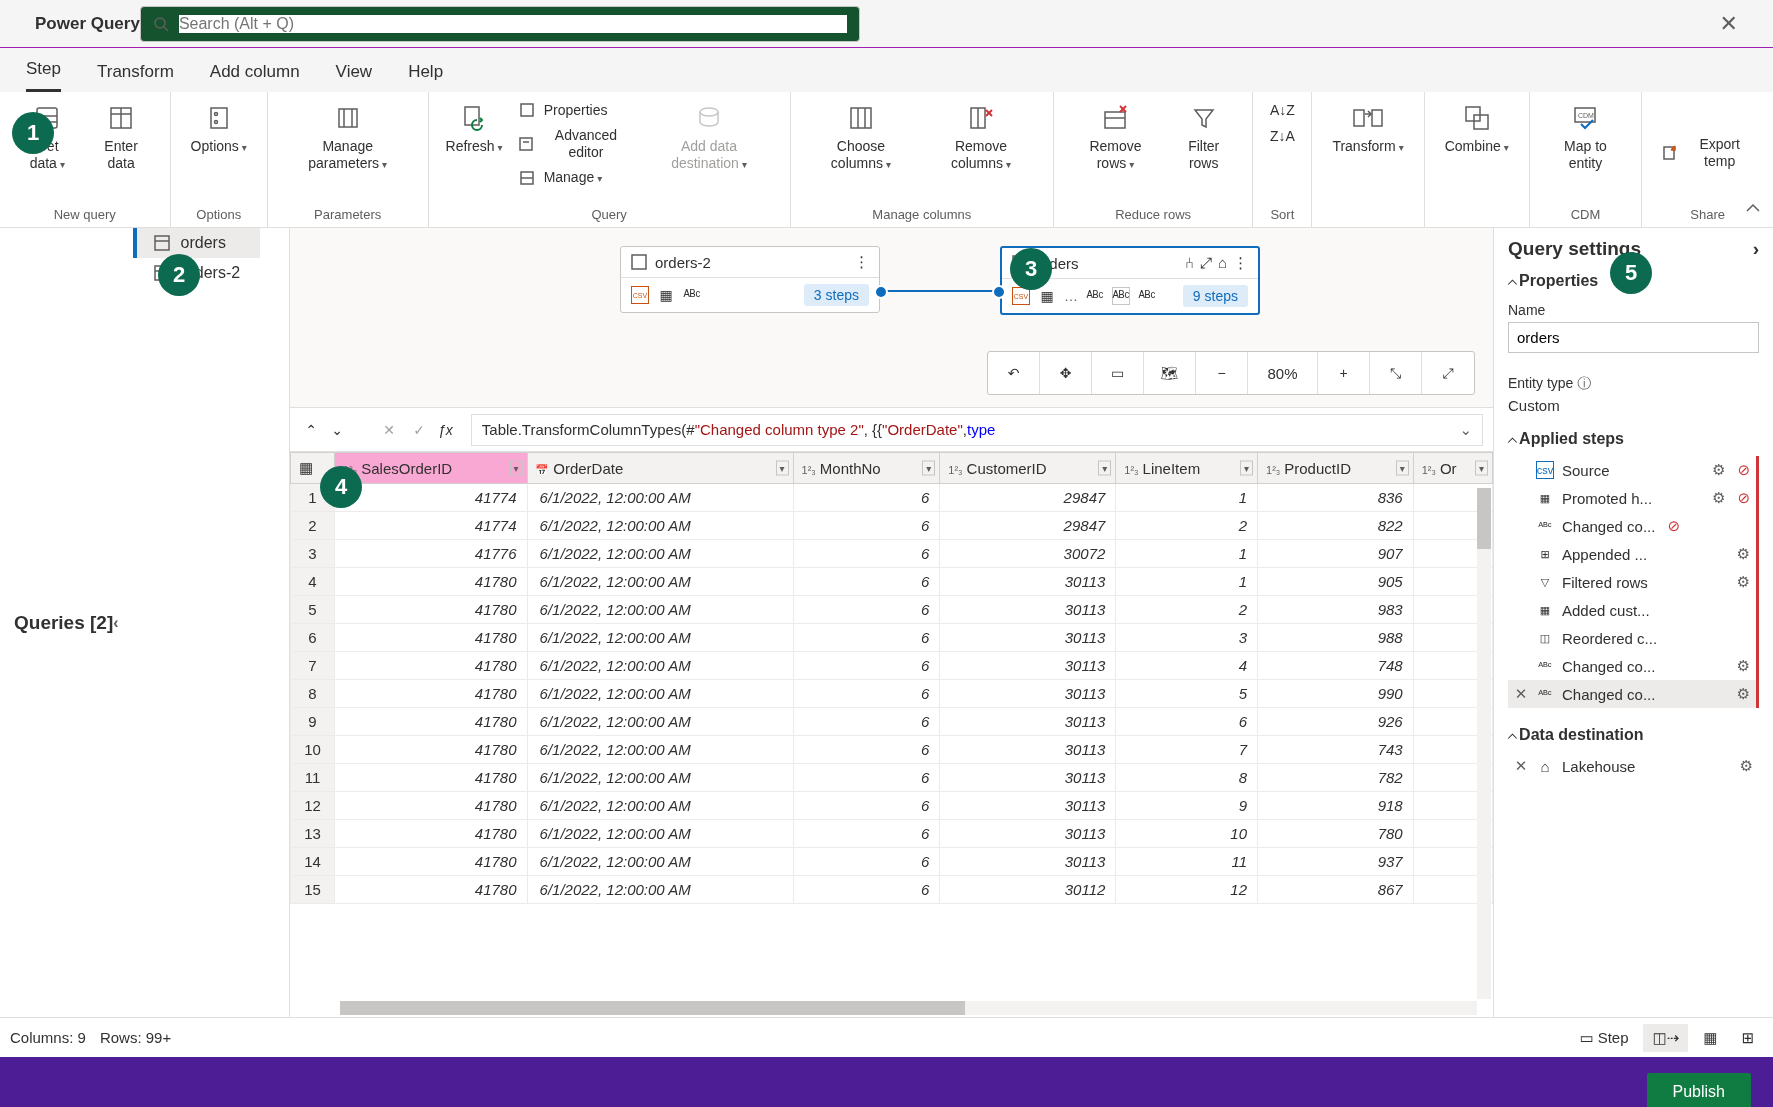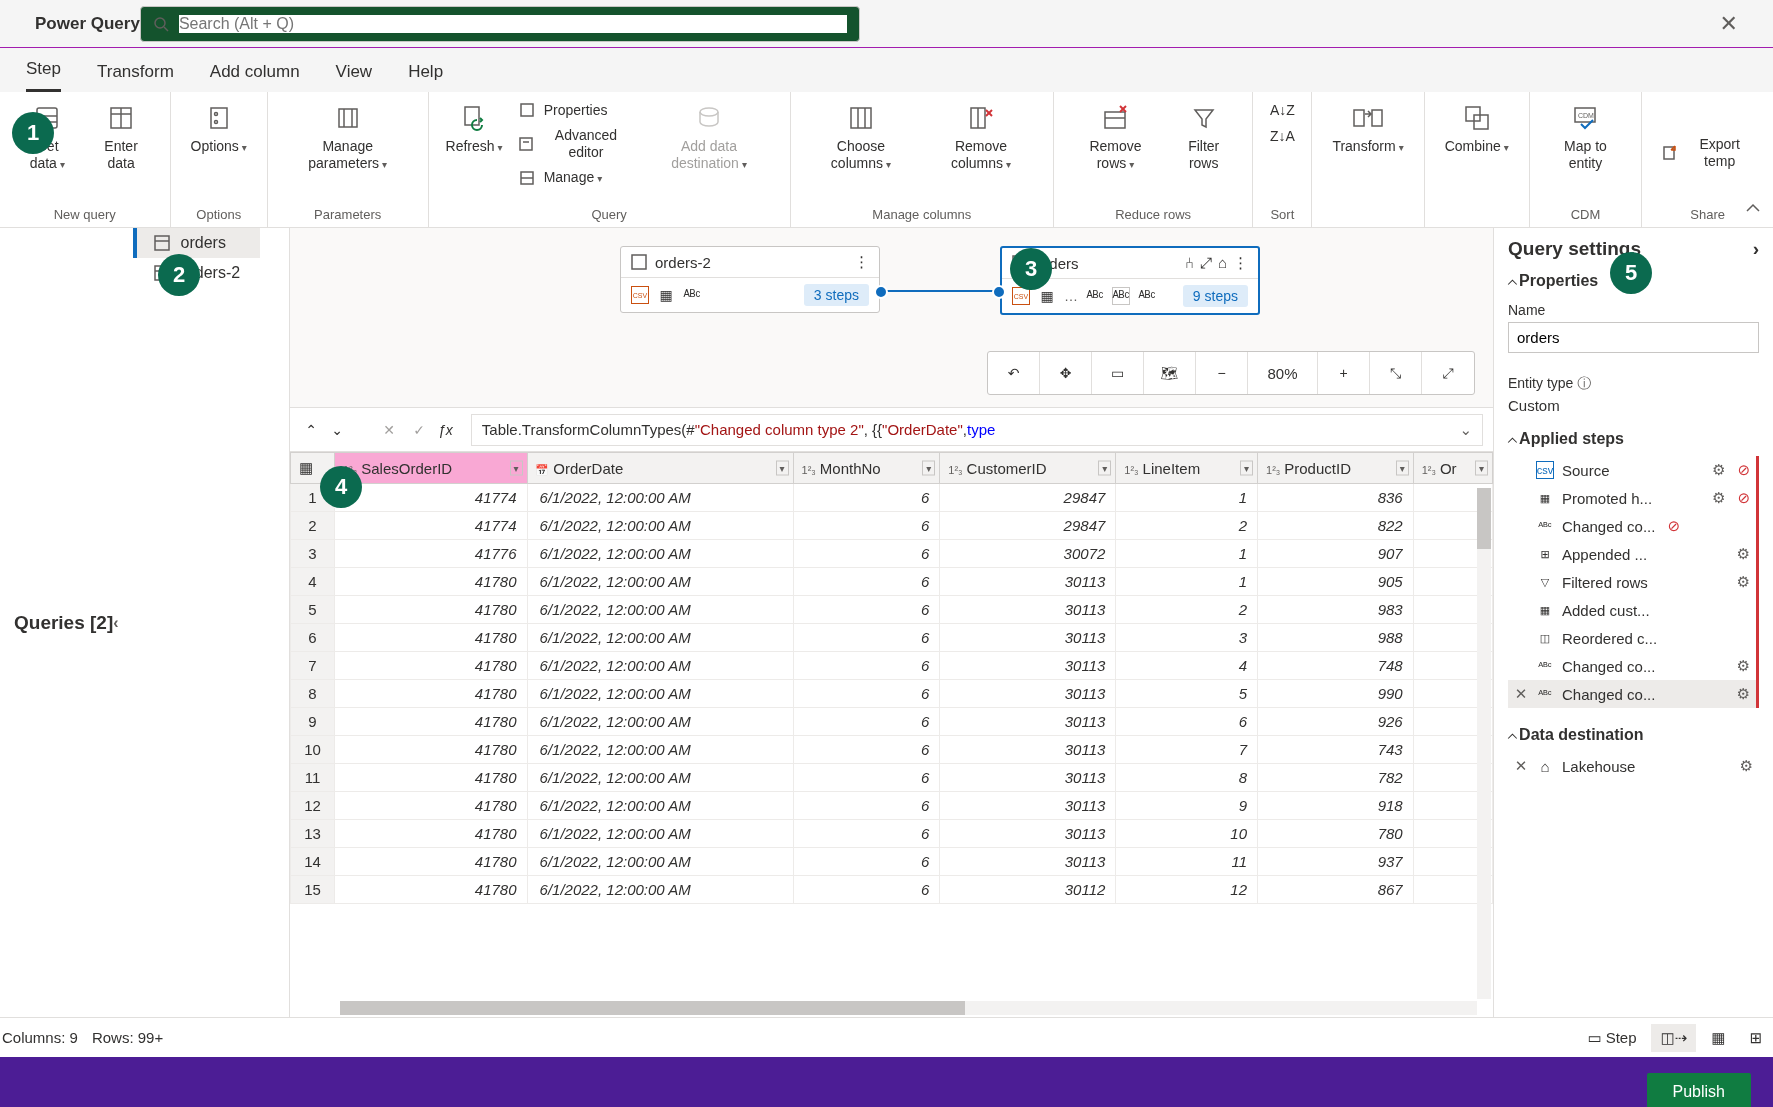--- a/index.html
+++ b/index.html
@@ -69,21 +69,21 @@
 .settings-hdr .chev{margin-left:auto;cursor:pointer}
 .sect-h{font-weight:600;font-size:16px;margin:8px 0;cursor:pointer}
 .sect-h::before{content:"⌵ ";font-size:12px;display:inline-block;transform:rotate(180deg) translateY(-2px);margin-right:2px}
 .name-in{width:100%;border:1px solid #c8c6c4;padding:6px 8px;font-size:15px;margin-bottom:10px}
 .lbl{font-size:14px;color:#323130;margin:12px 0 4px 0}
 .steps{border-right:3px solid #d13438;margin-top:4px}
 .step{display:flex;align-items:center;gap:8px;padding:5px 6px;cursor:pointer;font-size:15px}
 .step .sgear{margin-left:auto;color:#605e5c}
 .step.sel{background:#edebe9}
 .step .sx{width:14px;text-align:center;color:#605e5c}
-.statusbar{height:40px;background:#fff;border-top:1px solid #e1dfdd;display:flex;align-items:center;padding:0 2px;font-size:15px}
+.statusbar{height:40px;background:#fff;border-top:1px solid #e1dfdd;display:flex;align-items:center;padding:0 10px;font-size:15px}
 .sb-right{margin-left:auto;display:flex;gap:6px;align-items:center}
 .sb-btn{padding:4px 8px;border:1px solid transparent;cursor:pointer;display:flex;align-items:center;gap:4px}
 .sb-btn.act{background:#edebe9}
 .footer{height:54px;background:#4c1d95;display:flex;align-items:flex-end;justify-content:flex-end;padding:0 22px}
 .publish{background:#107c41;color:#fff;border:none;padding:10px 26px;font-size:16px;cursor:pointer;border-radius:2px}
 .callout{position:absolute;width:42px;height:42px;background:#0b6a4f;color:#fff;border-radius:50%;display:flex;align-items:center;justify-content:center;font-size:22px;font-weight:600;z-index:50}
 svg{overflow:visible}
 .ig{stroke:#605e5c;stroke-width:1.5;fill:none}
 .smallico{width:18px;height:18px;display:inline-flex;align-items:center;justify-content:center}
 </style>

